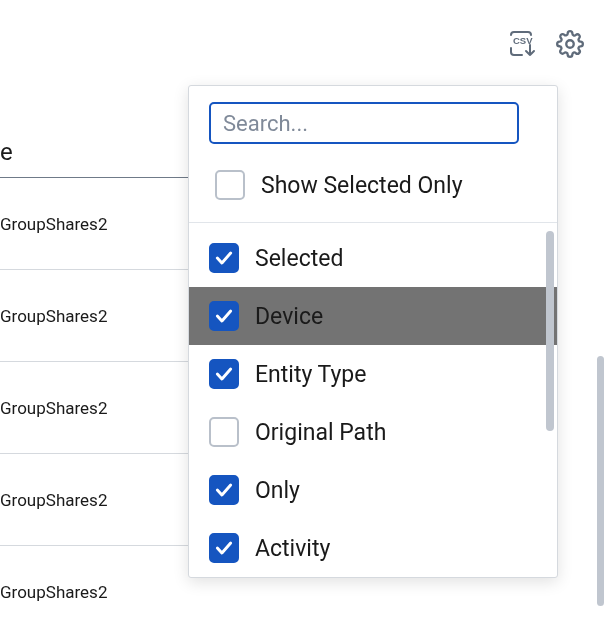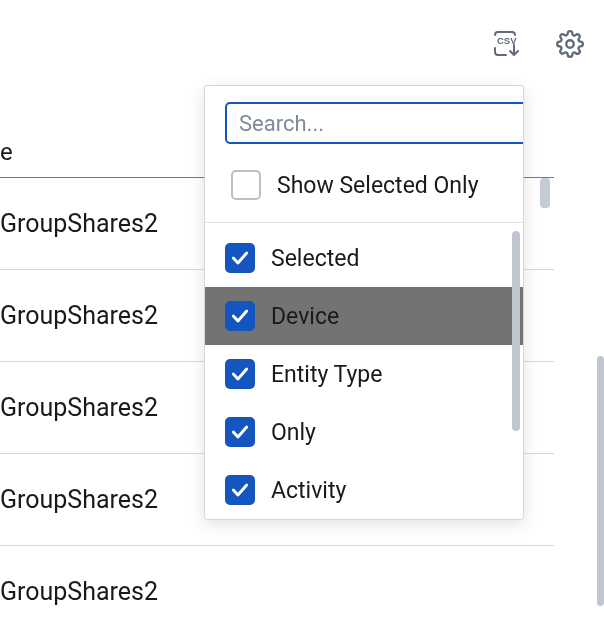--- a/index.html
+++ b/index.html
@@ -20,21 +20,20 @@
     position: absolute;
     top: 30px;
     right: 20px;
     display: flex;
     align-items: center;
     gap: 18px;
   }
   .toolbar .icon-btn {
     color: #5f6b7a;
     cursor: pointer;
-    margin-left: 16px;
   }
 
   
   .bg-table {
     position: absolute;
     top: 120px;
     left: 0;
     right: 50px;
     font-size: 25px;
   }
@@ -47,21 +46,21 @@
     color: #1a1a1a;
   }
   .bg-row {
     height: 92px;
     border-bottom: 1px solid #d5d9de;
     display: flex;
     align-items: center;
     padding-left: 0;
   }
   .bg-row-text {
-    font-size: 25px;
+    font-size: 17px;
   }
 
   
   .right-scroll-seg {
     position: absolute;
     right: 0;
     top: 356px;
     width: 7px;
     height: 250px;
     background: #c0c6cf;
@@ -75,23 +74,23 @@
     top: 178px;
     width: 10px;
     height: 30px;
     background: #c5cbd4;
     border-radius: 4px;
   }
 
   
   .dropdown {
     position: absolute;
-    left: 204px;
+    left: 188px;
     top: 85px;
-    width: 320px;
+    width: 370px;
     background: #fff;
     border: 1px solid #d5d9de;
     border-radius: 3px;
     box-shadow: 0 4px 16px rgba(0,0,0,0.12);
     overflow: hidden;
   }
 
   .dropdown-top {
     padding: 16px 20px 4px 20px;
     border-bottom: 1px solid #e1e5ea;
@@ -254,20 +253,24 @@
       </label>
       <label class="opt-row">
         <span class="chk checked">
           <svg width="20" height="20" viewBox="0 0 24 24" fill="none" stroke="#fff" stroke-width="3.5" stroke-linecap="round" stroke-linejoin="round">
             <polyline points="4 12 9.5 18 20 6"></polyline>
           </svg>
         </span>
         <span>Entity Type</span>
       </label>
       <label class="opt-row">
+        <span class="chk unchecked"></span>
+        <span>Original Path</span>
+      </label>
+      <label class="opt-row">
         <span class="chk checked">
           <svg width="20" height="20" viewBox="0 0 24 24" fill="none" stroke="#fff" stroke-width="3.5" stroke-linecap="round" stroke-linejoin="round">
             <polyline points="4 12 9.5 18 20 6"></polyline>
           </svg>
         </span>
         <span>Only</span>
       </label>
       <label class="opt-row">
         <span class="chk checked">
           <svg width="20" height="20" viewBox="0 0 24 24" fill="none" stroke="#fff" stroke-width="3.5" stroke-linecap="round" stroke-linejoin="round">

